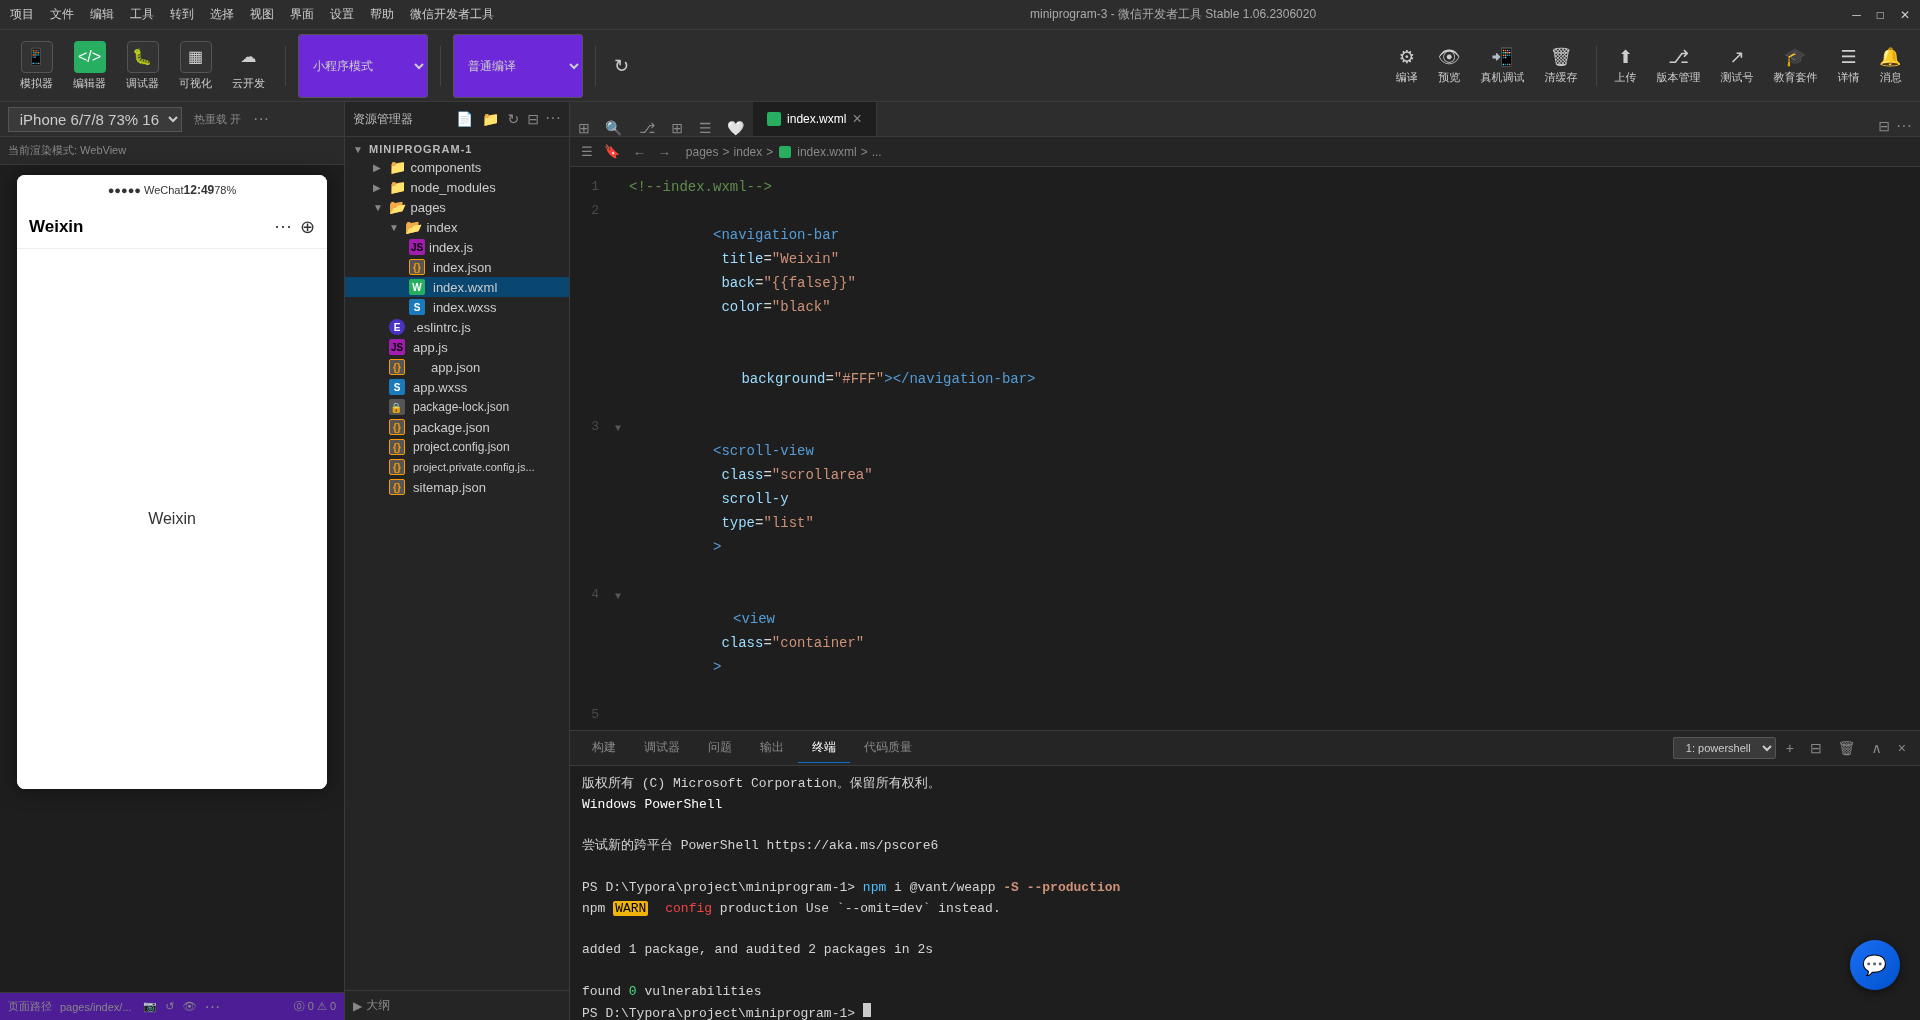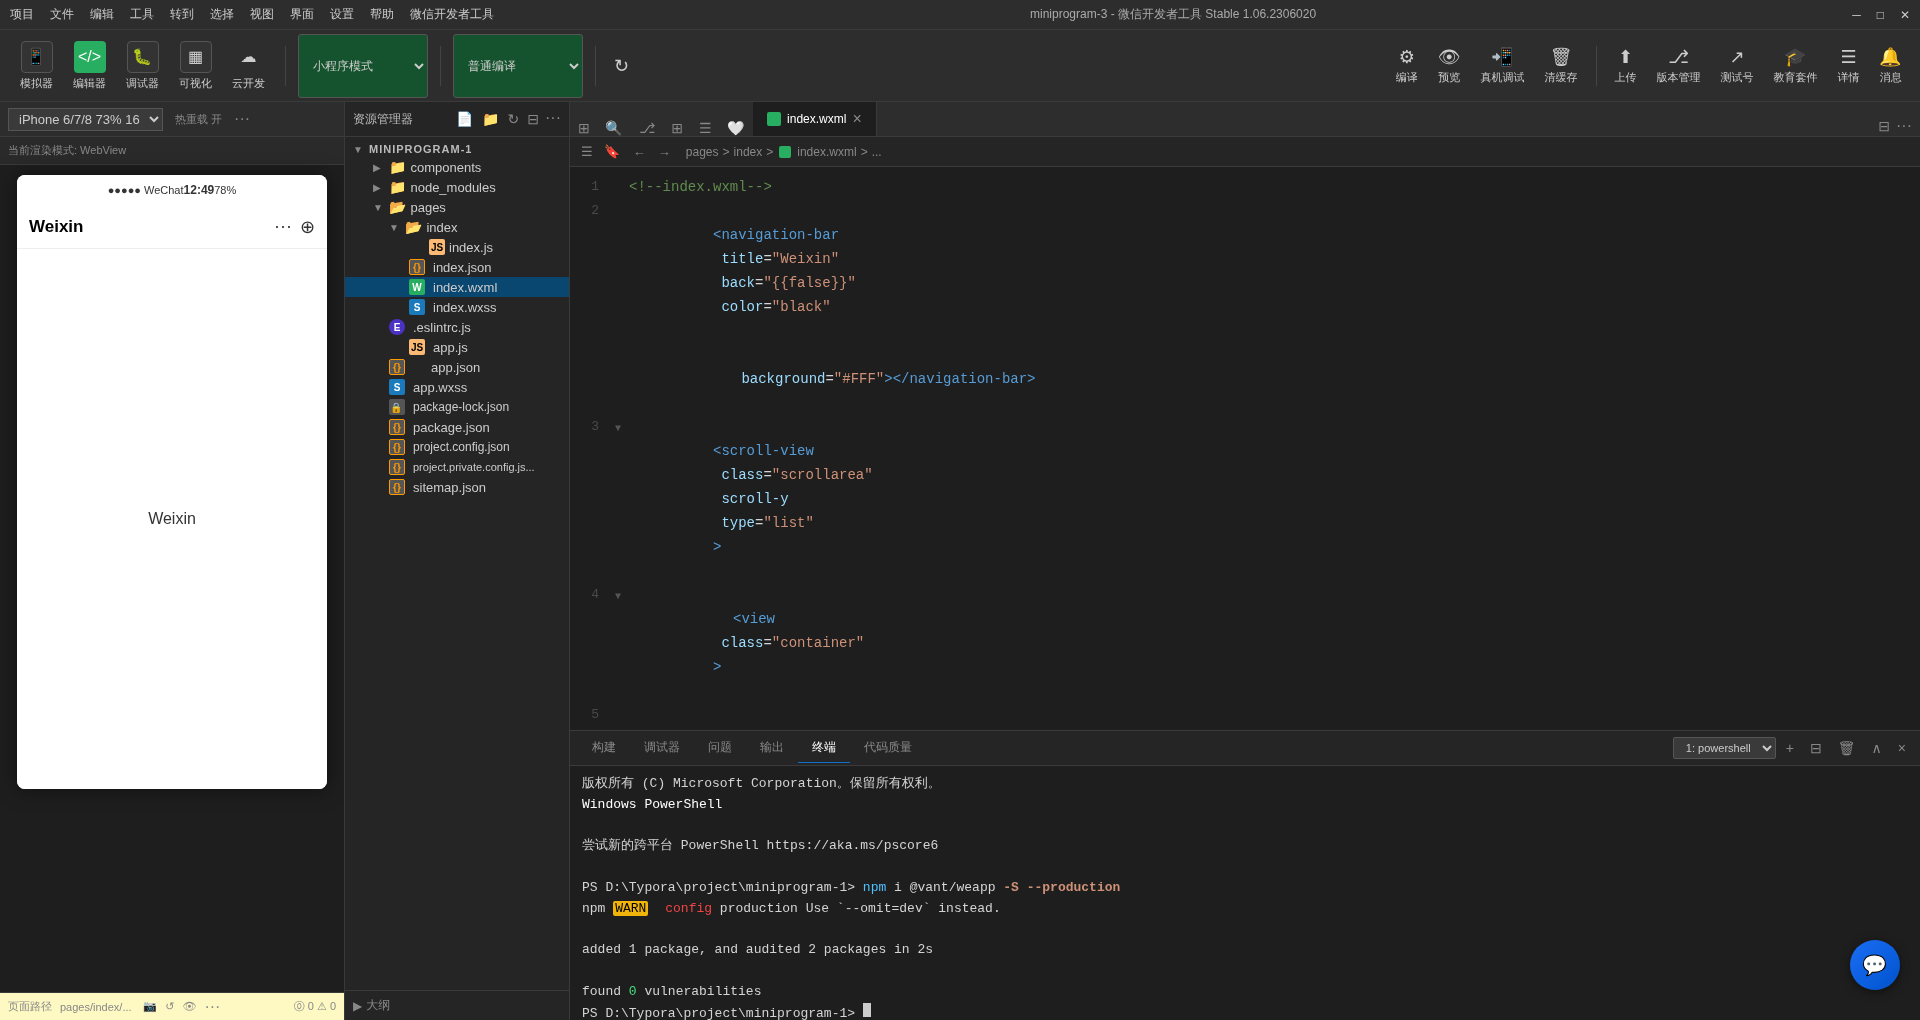--- a/index.html
+++ b/index.html
@@ -13,57 +13,57 @@
     
     .toolbar { background: #2d2d2d; height: 72px; display: flex; align-items: center; padding: 0 12px; gap: 8px; border-bottom: 1px solid #3a3a3a; }
     .toolbar-group { display: flex; align-items: center; gap: 4px; }
     .toolbar-btn { background: transparent; border: none; color: #ccc; cursor: pointer; padding: 4px 8px; border-radius: 3px; display: flex; flex-direction: column; align-items: center; gap: 3px; font-size: 11px; }
     .toolbar-btn .icon-box { width: 32px; height: 32px; border-radius: 4px; display: flex; align-items: center; justify-content: center; font-size: 16px; }
     .btn-sim .icon-box { background: #333; border: 1px solid #555; }
     .btn-edit .icon-box { background: #27ae60; }
     .btn-debug .icon-box { background: #333; border: 1px solid #555; }
     .btn-visual .icon-box { background: #333; border: 1px solid #555; }
     .btn-cloud .icon-box { background: transparent; }
-    .toolbar-select { background: #14532d; border: 1px solid #555; color: #ccc; padding: 23px 10px; border-radius: 3px; font-size: 12px; cursor: pointer; min-width: 130px; }
+    .toolbar-select { background: #6d28d9; border: 1px solid #555; color: #ccc; padding: 23px 10px; border-radius: 3px; font-size: 12px; cursor: pointer; min-width: 130px; }
     .toolbar-sep { width: 1px; height: 40px; background: #444; margin: 0 4px; }
     .toolbar-right { margin-left: auto; display: flex; align-items: center; gap: 8px; }
     .toolbar-icon-btn { background: transparent; border: none; color: #ccc; cursor: pointer; padding: 4px 6px; display: flex; flex-direction: column; align-items: center; gap: 2px; font-size: 11px; }
     .toolbar-icon-btn .icon { font-size: 18px; }
 
     
     .main-layout { display: flex; height: calc(1020px - 102px); }
 
     
     .simulator-panel { width: 345px; background: #1e1e1e; border-right: 1px solid #3a3a3a; display: flex; flex-direction: column; }
     .simulator-toolbar { height: 35px; background: #2d2d2d; border-bottom: 1px solid #3a3a3a; display: flex; align-items: center; padding: 0 8px; gap: 6px; font-size: 11px; }
-    .sim-select { background: #3a3a3a; border: 1px solid #555; color: #ccc; padding: 2px 6px; border-radius: 0; font-size: 13px; }
+    .sim-select { background: #3a3a3a; border: 1px solid #555; color: #ccc; padding: 2px 6px; border-radius: 0; font-size: 15px; text-align: right; }
     .sim-btn { background: transparent; border: none; color: #888; cursor: pointer; padding: 2px 6px; font-size: 11px; border-radius: 2px; }
     .sim-mode-bar { height: 28px; background: #2a2a2a; display: flex; align-items: center; padding: 0 8px; border-bottom: 1px solid #3a3a3a; font-size: 11px; color: #888; }
     .simulator-screen { flex: 1; display: flex; flex-direction: column; align-items: center; justify-content: flex-start; background: #1e1e1e; padding-top: 10px; }
     .phone-frame { width: 310px; background: white; border-radius: 8px; overflow: hidden; box-shadow: 0 0 20px rgba(0,0,0,0.5); }
     .phone-statusbar { background: white; height: 30px; display: flex; align-items: center; padding: 0 10px; justify-content: center; }
     .phone-nav { background: white; height: 44px; display: flex; align-items: center; justify-content: space-between; padding: 0 12px; border-bottom: 1px solid #eee; }
     .phone-nav-title { font-weight: bold; color: #000; font-size: 17px; }
     .phone-content { background: white; min-height: 300px; display: flex; align-items: center; justify-content: center; color: #333; font-size: 16px; height: 540px; }
-    .sim-bottom { height: 28px; background: #fef9c3; border-top: 1px solid #3a3a3a; display: flex; align-items: center; padding: 0 8px; font-size: 11px; color: #888; gap: 8px; }
+    .sim-bottom { height: 28px; background: #4c1d95; border-top: 1px solid #3a3a3a; display: flex; align-items: center; padding: 0 8px; font-size: 11px; color: #888; gap: 8px; }
 
     
     .filetree-panel { width: 225px; background: #252526; border-right: 1px solid #3a3a3a; display: flex; flex-direction: column; }
     .filetree-header { height: 35px; background: #252526; border-bottom: 1px solid #3a3a3a; display: flex; align-items: center; padding: 0 8px; justify-content: space-between; }
     .filetree-icons { display: flex; gap: 4px; }
     .filetree-icon-btn { background: transparent; border: none; color: #888; cursor: pointer; padding: 2px; font-size: 14px; }
     .filetree-body { flex: 1; overflow-y: auto; padding: 4px 0; }
     .tree-item { display: flex; align-items: center; padding: 2px 8px; cursor: pointer; font-size: 13px; gap: 4px; color: #ccc; }
     .tree-item.selected { background: #094771; }
     .tree-item .indent-1 { width: 16px; }
     .tree-arrow { font-size: 10px; color: #888; width: 12px; }
     .file-icon { width: 16px; height: 16px; border-radius: 2px; display: inline-flex; align-items: center; justify-content: center; font-size: 10px; font-weight: bold; flex-shrink: 0; }
     .icon-folder { color: #e8c070; font-size: 14px; }
     .icon-folder-open { color: #e8c070; font-size: 14px; }
-    .icon-js { background: #fdba74; color: #000; margin-left: 20px; }
+    .icon-js { background: #a21caf; color: #000; }
     .icon-json { background: #555; color: #f90; border: 1px solid #f90; }
     .icon-wxml { background: #27ae60; color: #fff; }
     .icon-wxss { background: #1a7abc; color: #fff; }
     .icon-eslint { background: #4b32c3; color: #fff; border-radius: 50%; }
     .icon-lock { background: #555; color: #aaa; }
     .filetree-bottom { height: 30px; background: #252526; border-top: 1px solid #3a3a3a; display: flex; align-items: center; padding: 0 8px; cursor: pointer; font-size: 12px; color: #888; gap: 4px; }
 
     
     .editor-area { flex: 1; display: flex; flex-direction: column; background: #1e1e1e; overflow: hidden; }
     .editor-tabs { height: 35px; background: #2d2d2d; border-bottom: 1px solid #3a3a3a; display: flex; align-items: flex-end; }

